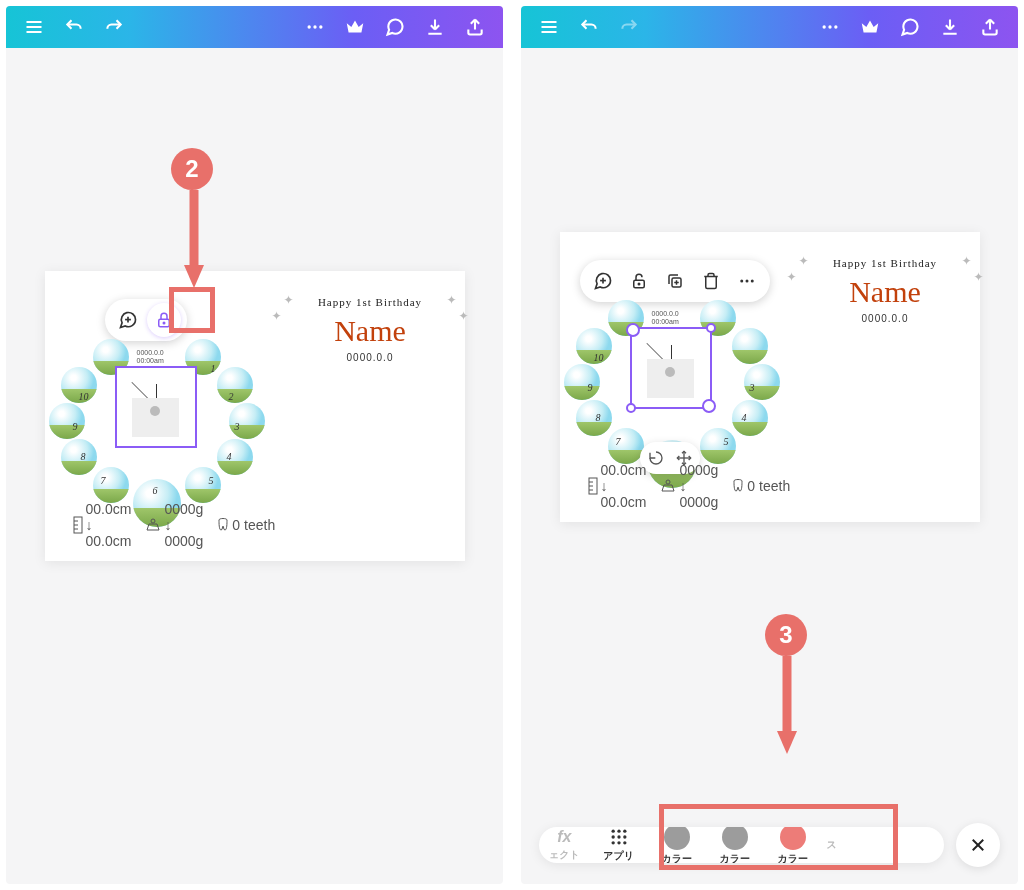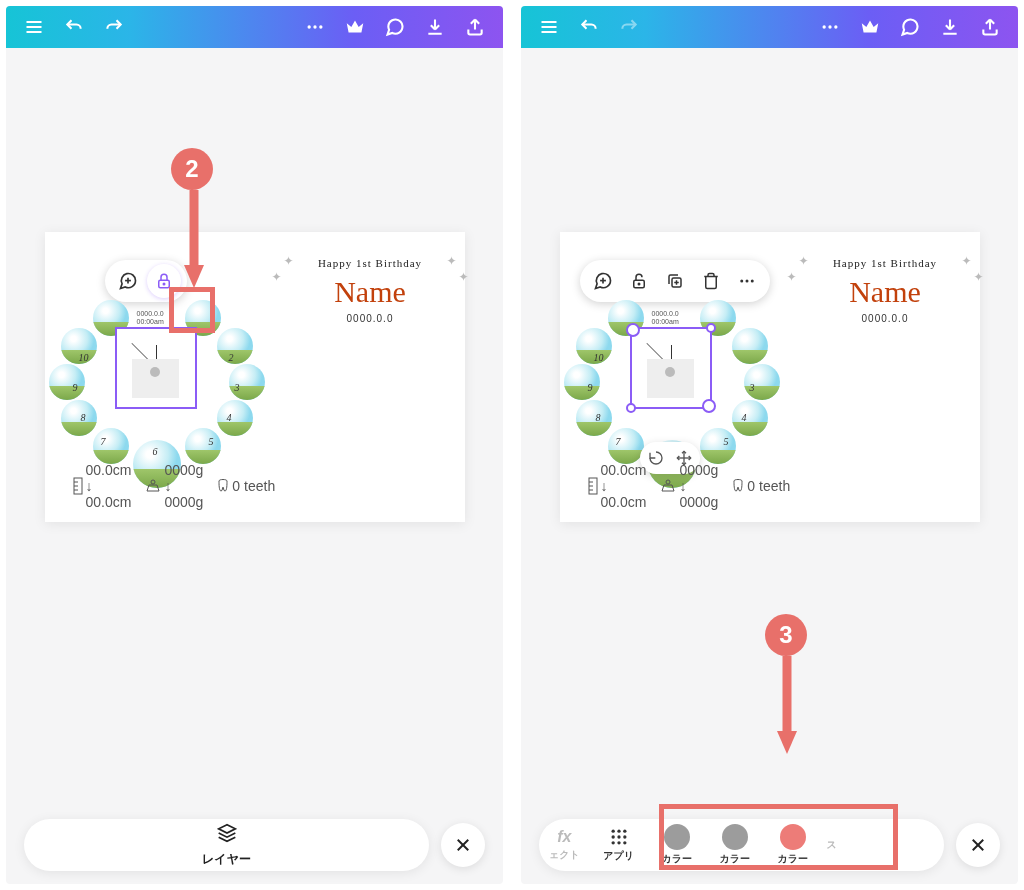--- a/index.html
+++ b/index.html
@@ -248,21 +248,21 @@
     
     .bottom-bar {
       height: 78px;
       display: flex;
       align-items: center;
       padding: 0 18px;
       gap: 12px;
     }
     .pill {
       flex: 1;
-      height: 52px;
+      height: 36px;
       background: #fff;
       border-radius: 26px;
       box-shadow: 0 2px 12px rgba(0,0,0,0.08);
       display: flex;
       align-items: center;
       justify-content: center;
       gap: 8px;
       flex-direction: column;
       font-size: 12px;
       font-weight: 600;
@@ -469,36 +469,20 @@
         <span class="star" style="top:38px;left:-4px">✦</span>
         <span class="star" style="top:22px;right:8px">✦</span>
         <span class="star" style="top:38px;right:-4px">✦</span>
         <div class="bday-arc">Happy 1st Birthday</div>
         <div class="name-script">Name</div>
         <div class="name-date">0000.0.0</div>
       </div>
     </div>
   </div>
 
-  <div class="bottom-bar">
-    <div class="pill">
-      <svg width="20" height="20" viewBox="0 0 24 24" fill="none" stroke="#222" stroke-width="2">
-          <polygon points="12 2 2 7 12 12 22 7 12 2"></polygon>
-          <polyline points="2 17 12 22 22 17"></polyline>
-          <polyline points="2 12 12 17 22 12"></polyline>
-        </svg>
-      <span>レイヤー</span>
-    </div>
-    <div class="close-btn">
-      <svg width="18" height="18" viewBox="0 0 24 24" stroke="#222" stroke-width="2.5">
-          <line x1="5" y1="5" x2="19" y2="19"></line>
-          <line x1="19" y1="5" x2="5" y2="19"></line>
-        </svg>
-    </div>
-  </div>
 </div>
 
 <div class="screen">
   <div class="topbar">
     <div class="top-icon">
         <svg width="20" height="20" viewBox="0 0 24 24" fill="none" stroke="currentColor" stroke-width="2.5">
           <line x1="3" y1="6" x2="21" y2="6"></line>
           <line x1="3" y1="12" x2="21" y2="12"></line>
           <line x1="3" y1="18" x2="21" y2="18"></line>
         </svg>

